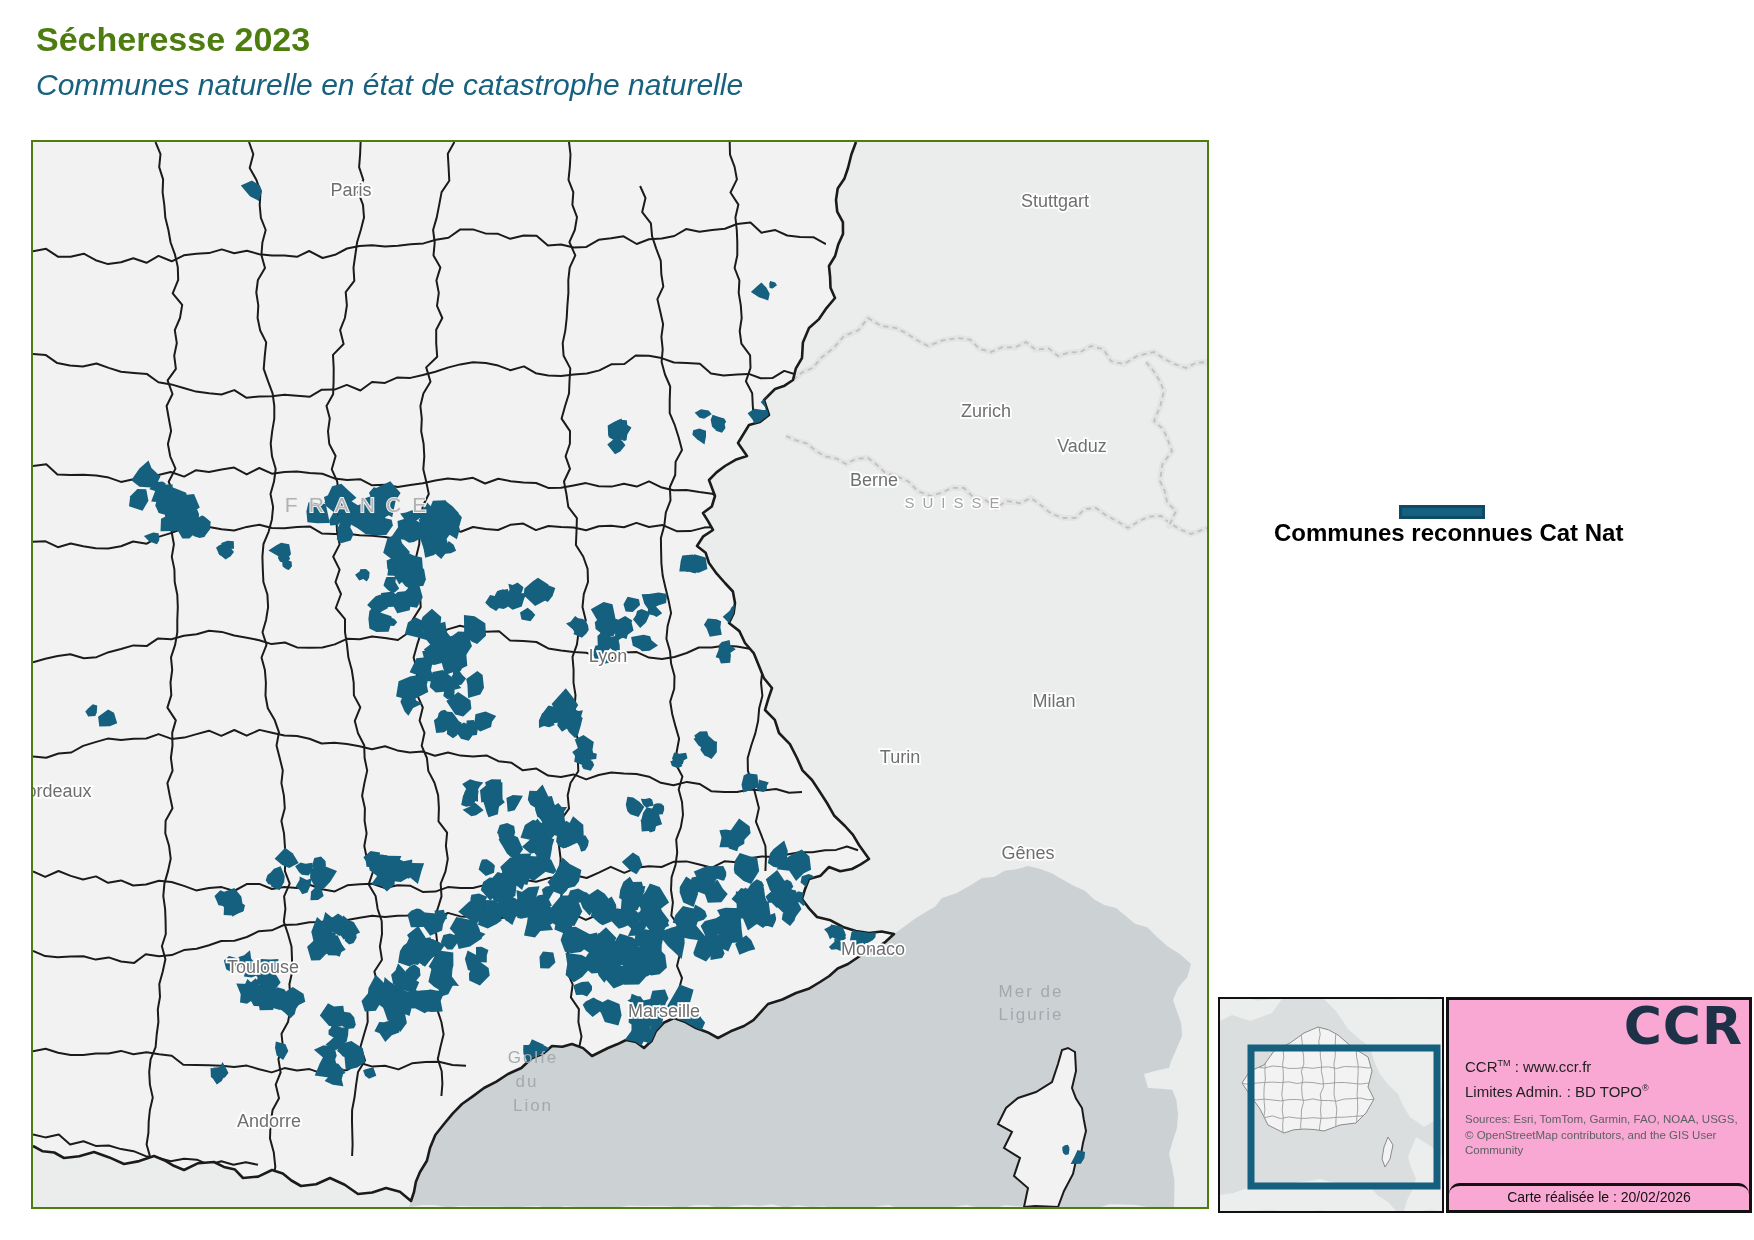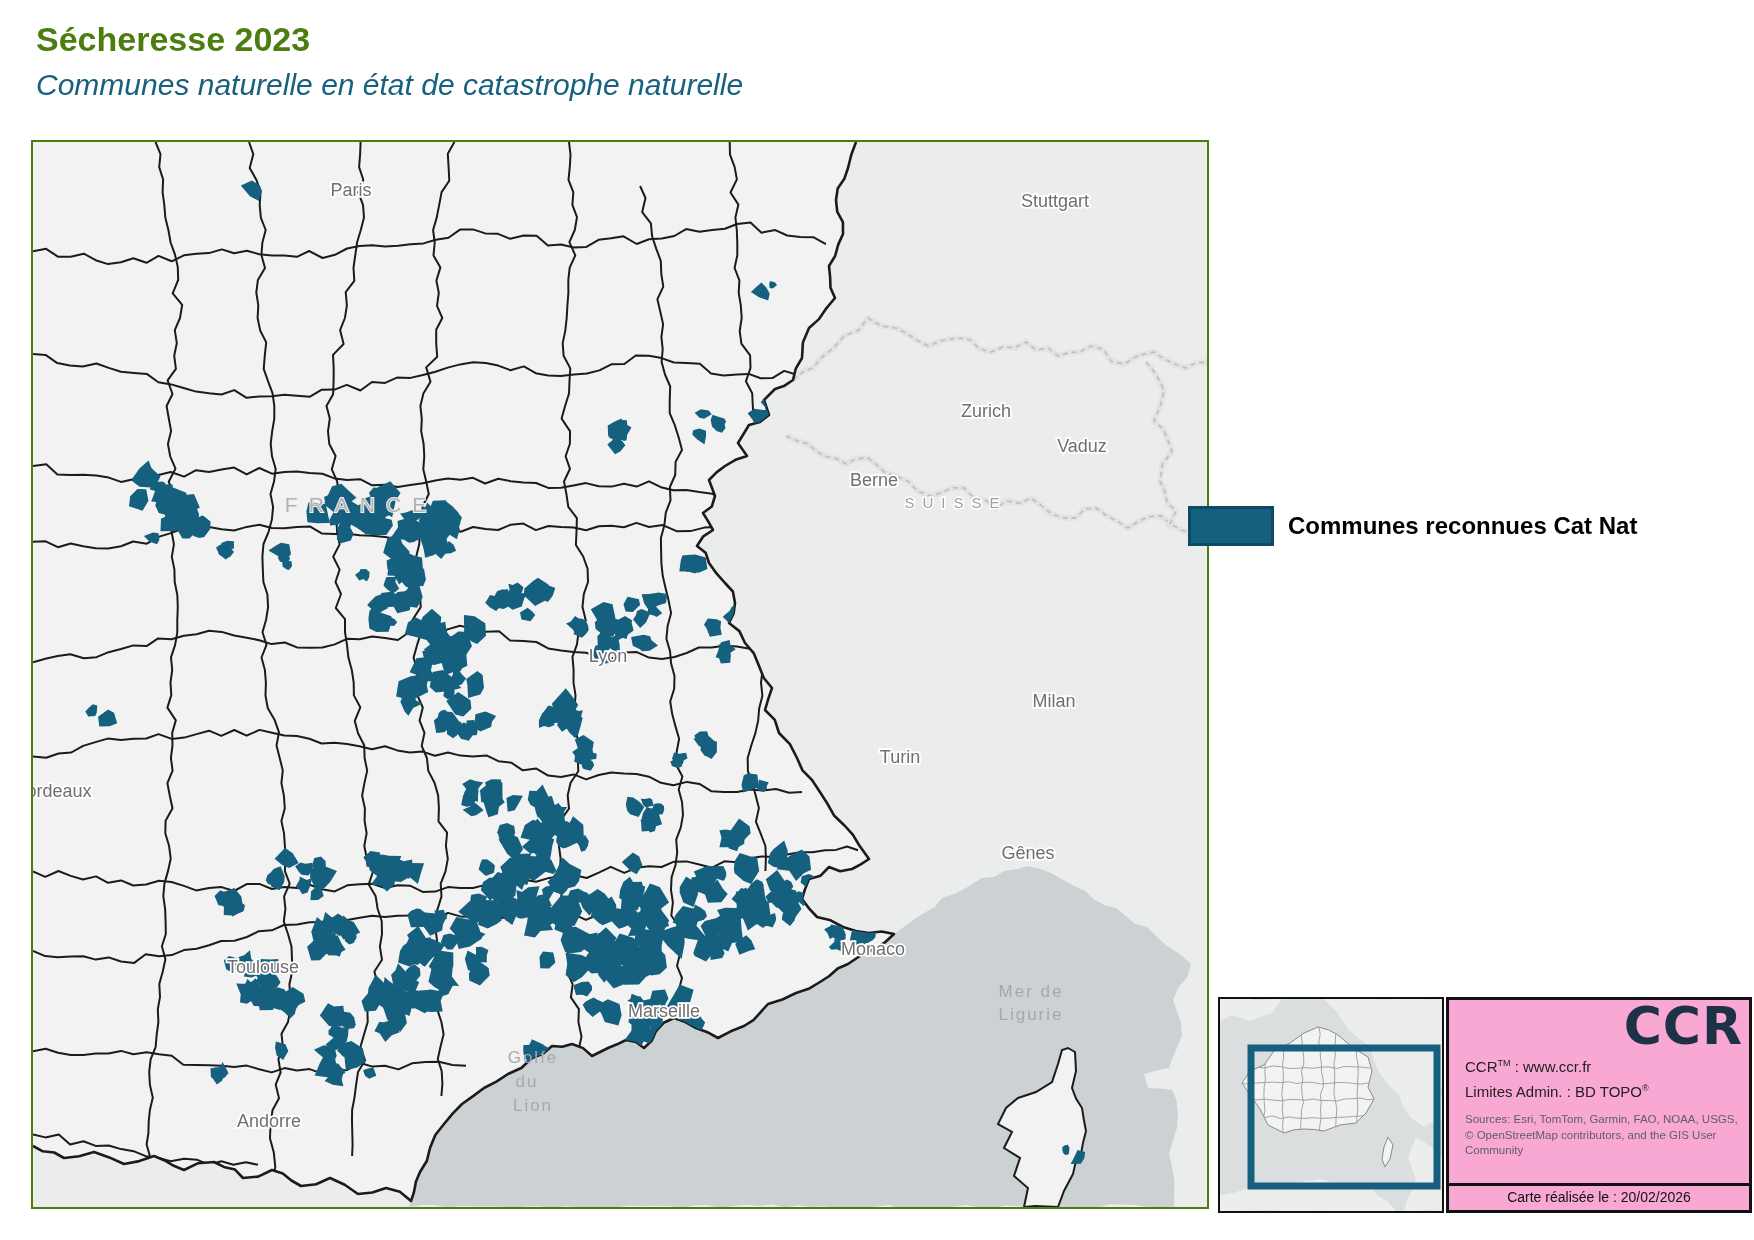--- a/index.html
+++ b/index.html
@@ -6,39 +6,39 @@
   body{width:1754px;height:1240px;position:relative;overflow:hidden;
        font-family:"Liberation Sans", sans-serif;}
   .page-title{position:absolute;left:36px;top:20px;font-size:34px;font-weight:bold;
        color:#4d7c0f;letter-spacing:0px;}
   .page-subtitle{position:absolute;left:36px;top:68px;font-size:30px;font-style:italic;
        color:#17617f;}
   #main-map{position:absolute;left:31px;top:140px;width:1174px;height:1065px;
        border:2px solid #4d7c0f;background:#ebecec;overflow:hidden;}
   #main-map svg{display:block;}
   
-  #legend{position:absolute;left:1188px;top:505px;height:42px;display:flex;align-items:center;}
+  #legend{position:absolute;left:1260px;top:505px;height:42px;display:flex;align-items:center;flex-direction:column;}
   #legend .swatch{width:80px;height:34px;border:3px solid #0e4a66;}
   #legend .lab{margin-left:14px;font-size:24px;font-weight:bold;color:#000;}
   
   #inset{position:absolute;left:1218px;top:997px;width:222px;height:212px;
        border:2px solid #111;background:#dbdedf;overflow:hidden;}
   
   #infobox{position:absolute;left:1446px;top:997px;width:300px;height:210px;
        border:3px solid #111;background:#f9a8d4;}
   #infobox .logo{position:absolute;right:6px;top:-4px;font-size:52px;font-weight:bold;
        color:#1d3147;letter-spacing:1px;font-family:"DejaVu Sans", sans-serif;}
   .info-line{position:absolute;left:16px;font-size:15px;color:#222;}
   .info-line sup{font-size:9px;}
   #line1{top:58px;}
   #line2{top:83px;}
   #sources{position:absolute;left:16px;top:112px;width:276px;font-size:11.5px;
        color:#5c6063;line-height:1.35;}
   #footerbar{position:absolute;left:0;right:0;bottom:0;height:21px;border-top:3px solid #111;
-       text-align:center;font-size:14px;color:#111;padding-top:3px;}
+       text-align:center;font-size:14px;color:#111;padding-top:3px;border-radius:11px;}
   
   text.city{font-size:18px;fill:#6f6f6f;stroke:#ffffff;stroke-width:3.5px;
        paint-order:stroke;font-family:"Liberation Sans",sans-serif;}
   text.country{font-size:15px;fill:#a0a0a0;letter-spacing:8px;stroke:#fff;stroke-width:3px;paint-order:stroke;}
   text.country-big{font-size:21px;fill:#b2b2b2;letter-spacing:11px;stroke:#f0f0f0;stroke-width:2px;paint-order:stroke;}
   text.water{font-size:17px;fill:#a3aaad;letter-spacing:2px;}
 </style>
 </head>
 <body>
 

